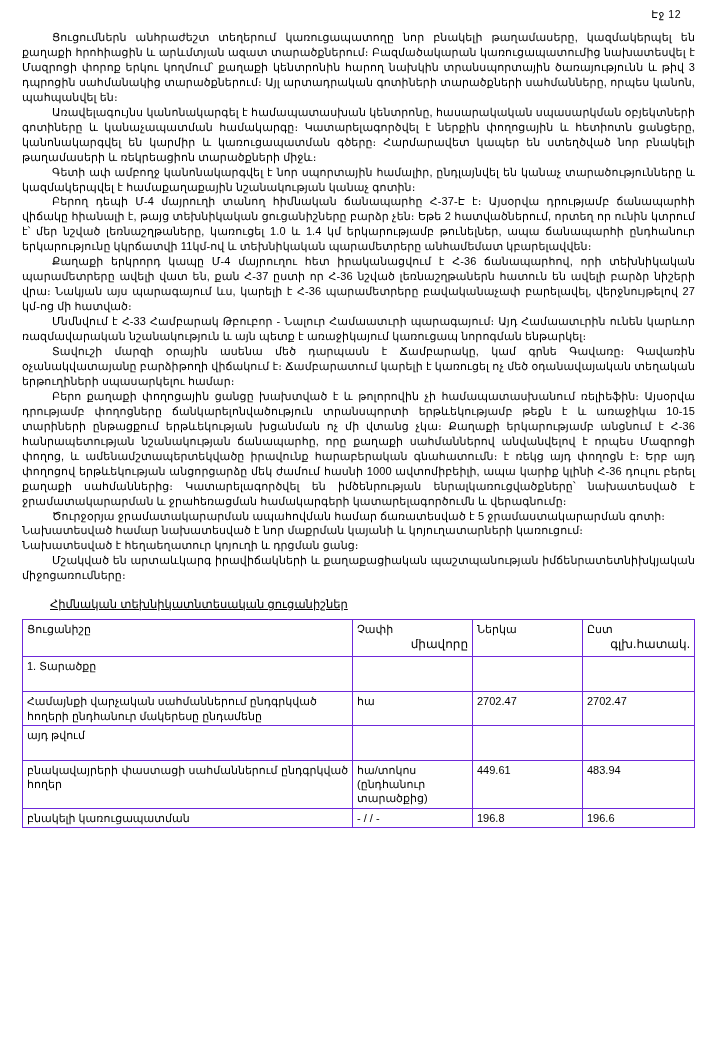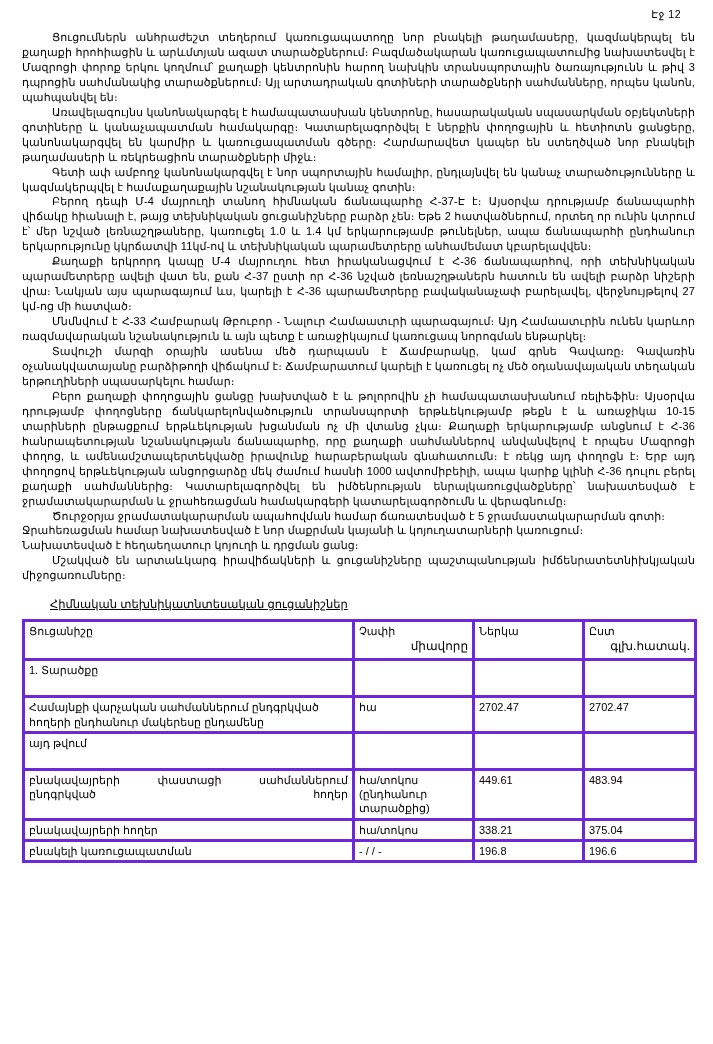--- a/index.html
+++ b/index.html
@@ -52,21 +52,21 @@
     padding-left: 28px;
   }
   table.data-table {
     border-collapse: collapse;
     width: 672px;
     table-layout: fixed;
     font-family: "Liberation Sans", sans-serif;
     font-size: 11px;
   }
   table.data-table td {
-    border: 3px solid #6d28d9;
+    border: 1px solid #6d28d9;
     padding: 2px 4px;
     vertical-align: top;
     line-height: 1.3;
   }
   .col-a { width: 330px; }
   .col-b { width: 120px; }
   .col-c { width: 110px; }
   .col-d { width: 112px; }
   .hdr td {
     height: 32px;
@@ -91,23 +91,23 @@
   <div class="body-text">
     <p>Ցուցումներն անհրաժեշտ տեղերում կառուցապատողը նոր բնակելի  թաղամասերը, կազմակերպել են քաղաքի հրոհիացին և արևմտյան ազատ տարածքներում։ Բազմածակարան կառուցապատումից նախատեսվել է Մազրոցի փորոք երկու կողմում՝ քաղաքի կենտրոնին հարող նախկին տրանսպորտային ծառայությունն և թիվ 3 դպրոցին սահմանակից տարածքներում։ Այլ արտադրական գոտիների տարածքների սահմանները, որպես կանոն, պահպանվել են։</p>
     <p>Առավելագույնս կանոնակարգել է համապատասխան կենտրոնը, հասարակական սպասարկման օբյեկտների գոտիները և կանաչապատման համակարգը։ Կատարելագործվել է ներքին փողոցային և հետիոտն ցանցերը, կանոնակարգվել են կարմիր և կառուցապատման գծերը։ Հարմարավետ կապեր են ստեղծված նոր բնակելի թաղամասերի և ռեկրեացիոն տարածքների միջև։</p>
     <p>Գետի ափ ամբողջ կանոնակարգվել է նոր սպորտային համալիր, ընդլայնվել են կանաչ տարածությունները և կազմակերպվել է համաքաղաքային նշանակության կանաչ գոտին։</p>
     <p>Բերող դեպի Մ-4 մայրուղի տանող հիմնական ճանապարհը Հ-37-Է է։ Այսօրվա դրությամբ ճանապարհի վիճակը հիանալի է, թայց տեխնիկական ցուցանիշները բարձր չեն։ Եթե 2 հատվածներում, որտեղ որ ունին կտրում է՝ մեր նշված լեռնաշղթաները, կառուցել 1.0 և 1.4 կմ երկարությամբ թունելներ, ապա ճանապարհի ընդհանուր երկարությունը կկրճատվի 11կմ-ով և տեխնիկական պարամետրերը անհամեմատ կբարելավվեն։</p>
     <p>Քաղաքի երկրորդ կապը Մ-4 մայրուղու հետ իրականացվում է Հ-36 ճանապարհով, որի տեխնիկական պարամետրերը ավելի վատ են, քան Հ-37 ըստի որ Հ-36 նշված լեռնաշղթաներն հատուն են ավելի բարձր նիշերի վրա։ Նակյան այս պարագայում ևս, կարելի է Հ-36 պարամետրերը բավականաչափ բարելավել, վերջնույթելով 27 կմ-ոց մի հատված։</p>
     <p>Մնմնվում է Հ-33 Համբարակ Թբուբոր - Նալուր Համաատւրի պարագայում։ Այդ Համաատւրին ունեն կարևոր ռազմավարական նշանակություն և այն պետք է առաջիկայում կառուցապ նորոգման ենթարկել։</p>
     <p>Տավուշի մարզի օրային ասենա մեծ դարպասն է Ճամբարակը, կամ գրնե Գավառը։ Գավառին օչանակվատայանը բարձիթողի վիճակում է։ Ճամբարատում կարելի է կառուցել ոչ մեծ օդանավայական տեղական երթուղիների սպասարկելու համար։</p>
     <p>Բերո քաղաքի փողոցային ցանցը խախտված է և թոլորովին չի համապատասխանում ռելիեֆին։ Այսօրվա դրությամբ փողոցները ճանկարելոնվածություն տրանսպորտի երթևեկությամբ թեքն է և առաջիկա 10-15 տարիների ընթացքում երթևեկության խցանման ոչ մի վտանց չկա։ Քաղաքի երկարությամբ անցնում է Հ-36 հանրապետության նշանակության ճանապարհը, որը քաղաքի սահմաններով անվանվելով է որպես Մազրոցի փողոց, և ամենամշտապերտեկվածը իրավունք հարաբերական գնահատումն։ է ռեկց այդ փողոցն է։ Երբ այդ փողոցով երթևեկության անցորցարձը մեկ ժամում հասնի 1000 ավտոմիբեիլի, ապա կարիք կլինի Հ-36 դուլու բերել քաղաքի սահմաններից։ Կատարելագործվել են իմծենրության ենրալկառուցվածքները՝ նախատեսված է ջրամատակարարման և ջրահեռացման համակարգերի կատարելագործումն և վերագնումը։</p>
     <p>Ծուրջօրյա ջրամատակարարման ապահովման համար ճառատեսված է 5 ջրամաստակարարման գոտի։</p>
-    <p class="noindent">Ջրահեռացման համար նախատեսված է նոր մաքրման կայանի և կոյուղատարների կառուցում։</p>
+    <p class="noindent">Նախատեսված համար նախատեսված է նոր մաքրման կայանի և կոյուղատարների կառուցում։</p>
     <p class="noindent">Նախատեսված է հեղաեղատուր կոյուղի և դրցման ցանց։</p>
-    <p>Մշակված են արտաևկարգ իրավիճակների և ցուցանիշները պաշտպանության իմճենրատետնիխկյական միջոցառումները։</p>
+    <p>Մշակված են արտաևկարգ իրավիճակների և քաղաքացիական պաշտպանության իմճենրատետնիխկյական միջոցառումները։</p>
   </div>
 
   <div class="section-title">Հիմնական տեխնիկատնտեսական ցուցանիշներ</div>
 
   <table class="data-table">
     <colgroup>
       <col class="col-a">
       <col class="col-b">
       <col class="col-c">
       <col class="col-d">
@@ -147,26 +147,20 @@
         <td></td>
       </tr>
 
       <tr>
         <td class="justify-spread">բնակավայրերի փաստացի սահմաններում ընդգրկված հողեր</td>
         <td>հա/տոկոս (ընդհանուր տարածքից)</td>
         <td>449.61</td>
         <td>483.94</td>
       </tr>
 
-      <tr>
-        <td>բնակավայրերի հողեր</td>
-        <td>հա/տոկոս</td>
-        <td>338.21</td>
-        <td>375.04</td>
-      </tr>
 
 
       <tr>
         <td>բնակելի կառուցապատման</td>
         <td>- / / -</td>
         <td>196.8</td>
         <td>196.6</td>
       </tr>
     </tbody>
   </table>

